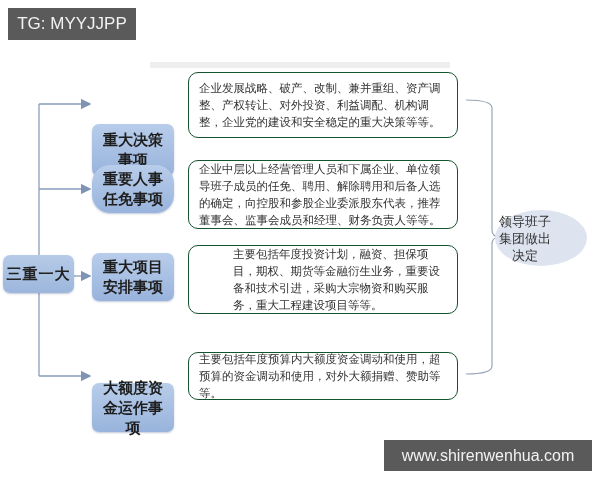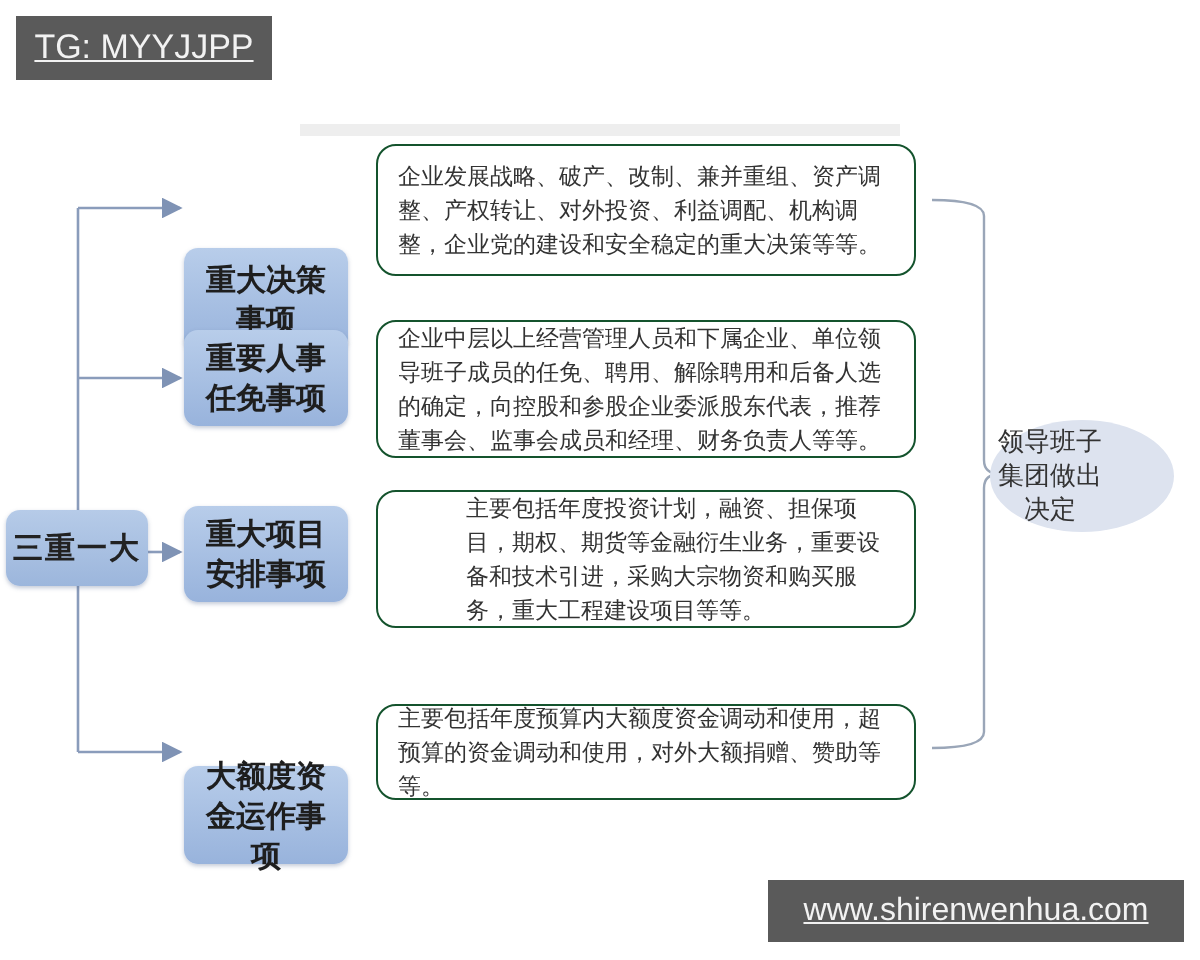--- a/index.html
+++ b/index.html
@@ -8,21 +8,21 @@
     background:#ffffff;
     font-family: "DejaVu Serif", "Liberation Serif", serif;
   }
   .topband {
     position:absolute; left:150px; top:62px; width:300px; height:6px;
     background:#eeeeee;
   }
   .watermark {
     position:absolute; background:#5a5a5a; color:#f2f2f2;
     font-family:"Liberation Sans", "DejaVu Sans", sans-serif;
-    display:flex; align-items:center; justify-content:center;text-decoration:underline;
+    display:flex; align-items:center; justify-content:center;
   }
   .wm-top { left:8px; top:8px; width:128px; height:32px; font-size:17px; }
   .wm-bottom { left:384px; top:440px; width:208px; height:31px; font-size:16px; }
 
   svg.lines { position:absolute; left:0; top:0; width:600px; height:480px; }
 
   .root-box {
     position:absolute; left:3px; top:255px; width:71px; height:38px;
     border-radius:7px;
     background:linear-gradient(#b6cbe8, #9cb6dc);
@@ -80,21 +80,21 @@
   <line x1="39" y1="189" x2="90" y2="189" stroke="#8a9cbb" stroke-width="1.3" marker-end="url(#arr)"></line>
   <line x1="74" y1="276" x2="90" y2="276" stroke="#8a9cbb" stroke-width="1.3" marker-end="url(#arr)"></line>
   <line x1="39" y1="376" x2="90" y2="376" stroke="#8a9cbb" stroke-width="1.3" marker-end="url(#arr)"></line>
 
   <path d="M466,100 Q492,100 492,108 L492,230 Q492,237 500,237 Q492,237 492,244 L492,366 Q492,374 466,374" fill="none" stroke="#9aa6b8" stroke-width="1.2"></path>
 </svg>
 
 <div class="root-box">三重一大</div>
 
 <div class="cat-box" style="top:80px;height:52px;margin-top:44px;">重大决策事项</div>
-<div class="cat-box" style="top:165px;height:48px;">重要人事任免事项</div>
+<div class="cat-box" style="top:165px;height:48px;border-radius:18px;">重要人事任免事项</div>
 <div class="cat-box" style="top:253px;height:48px;">重大项目安排事项</div>
 <div class="cat-box" style="top:352px;height:49px;margin-top:31px;">大额度资金运作事项</div>
 
 <div class="desc-box" style="top:72px;height:66px;">
   <span>企业发展战略、破产、改制、兼并重组、资产调整、产权转让、对外投资、利益调配、机构调整，企业党的建设和安全稳定的重大决策等等。</span>
 </div>
 <div class="desc-box" style="top:160px;height:69px;">
   <span>企业中层以上经营管理人员和下属企业、单位领导班子成员的任免、聘用、解除聘用和后备人选的确定，向控股和参股企业委派股东代表，推荐董事会、监事会成员和经理、财务负责人等等。</span>
 </div>
 <div class="desc-box" style="top:245px;height:69px;padding-left:44px;">

